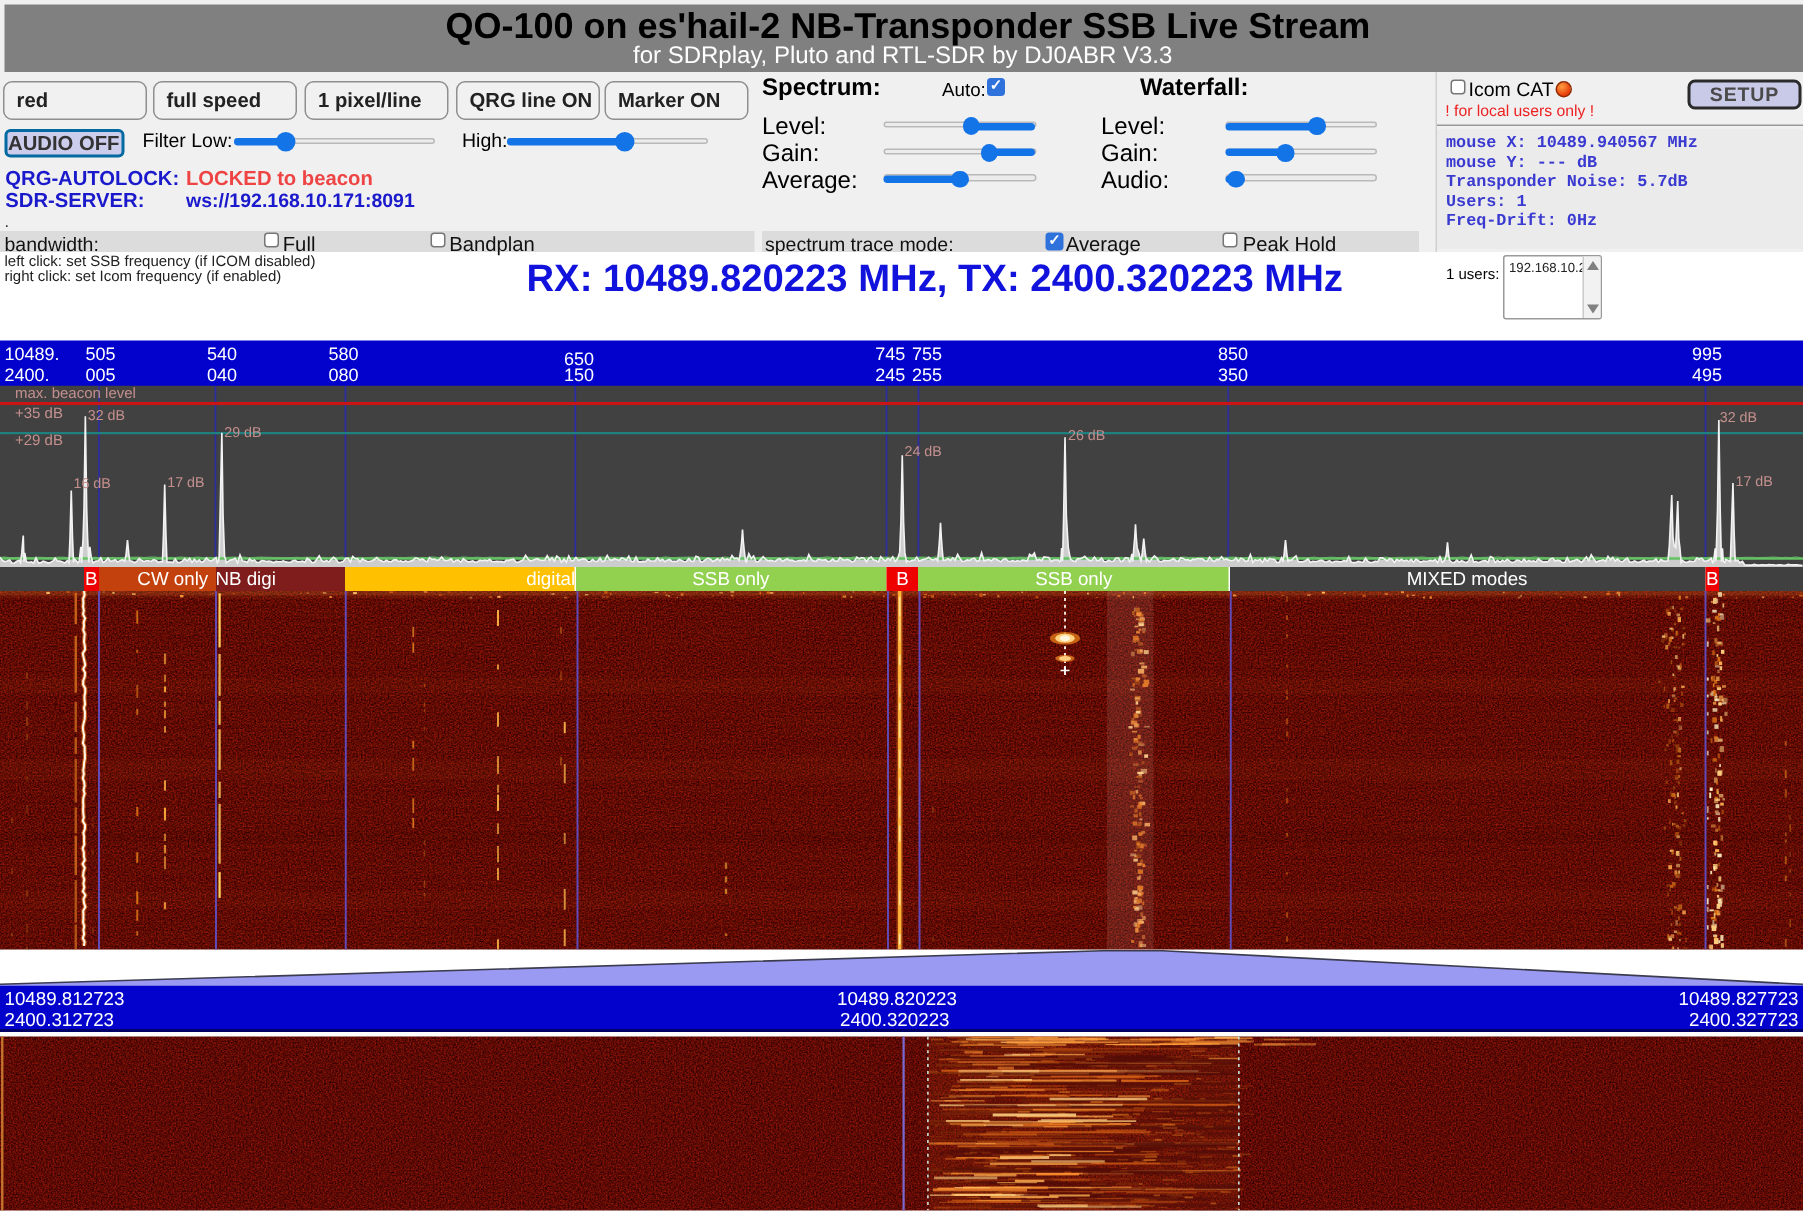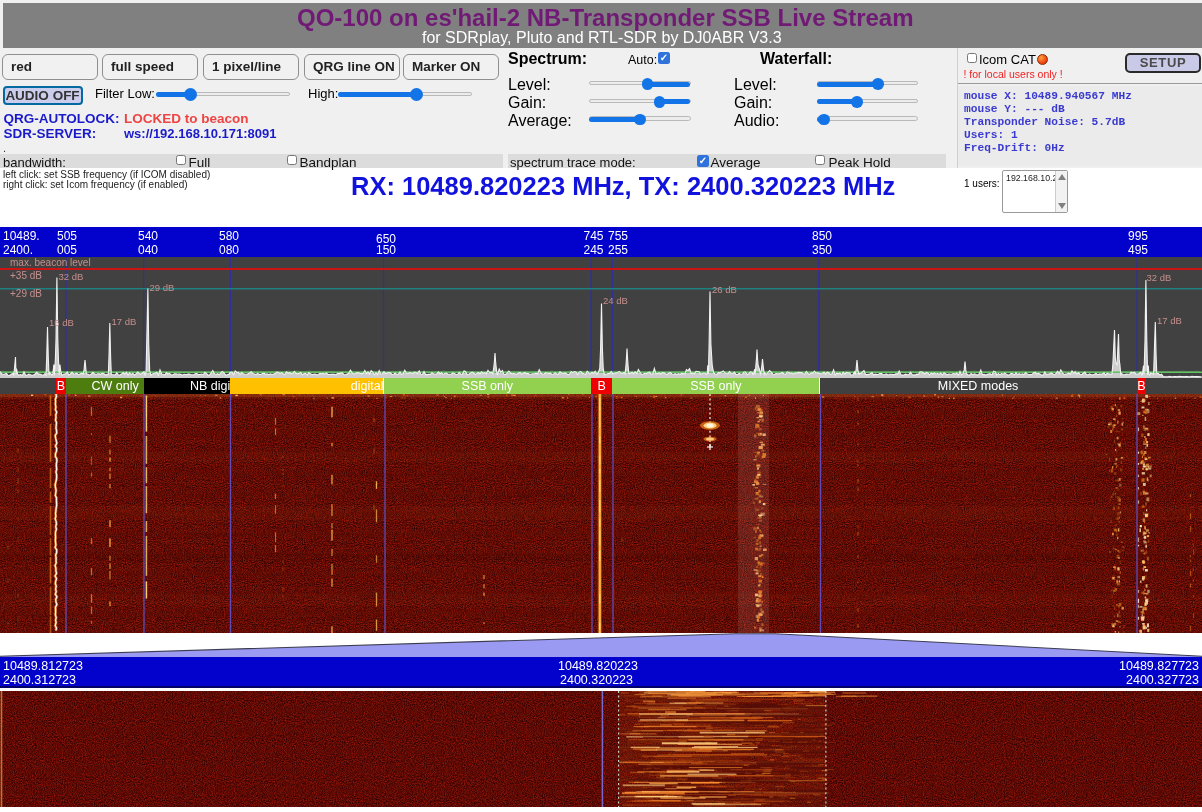--- a/index.html
+++ b/index.html
@@ -1,21 +1,21 @@
 <!DOCTYPE html>
 <html><head><meta charset="utf-8"><style>
 * {margin:0;padding:0;box-sizing:border-box}
 html,body {width:1202px;height:812px;overflow:hidden;background:#fff;
   font-family:"Liberation Sans", sans-serif;}
 .abs {position:absolute}
 </style></head>
 <body>
 <div class="abs" style="left:0;top:0;width:1202px;height:167.5px;background:#f0f0f0"></div>
 <div class="abs" style="left:3px;top:3px;width:1199px;height:45px;background:#808080"></div>
-<div class="abs" style="left:297px;top:3.5px;font-size:24px;font-weight:bold;color:#701a75;white-space:nowrap">QO-100 on es'hail-2 NB-Transponder SSB Live Stream</div>
+<div class="abs" style="left:297px;top:3.5px;font-size:24px;font-weight:bold;color:#000000;white-space:nowrap">QO-100 on es'hail-2 NB-Transponder SSB Live Stream</div>
 <div class="abs" style="left:422px;top:28.5px;font-size:16px;color:#fff;white-space:nowrap">for SDRplay, Pluto and RTL-SDR by DJ0ABR V3.3</div>
 
 <div class="abs" style="left:2px;top:53.5px;width:96px;height:26px;background:#f1f1f1;border:1.5px solid #8f8f8f;border-radius:6px;font-size:13.5px;font-weight:bold;color:#222;line-height:23px;padding-left:8px;white-space:nowrap;overflow:hidden">red</div>
 <div class="abs" style="left:102px;top:53.5px;width:96px;height:26px;background:#f1f1f1;border:1.5px solid #8f8f8f;border-radius:6px;font-size:13.5px;font-weight:bold;color:#222;line-height:23px;padding-left:8px;white-space:nowrap;overflow:hidden">full speed</div>
 <div class="abs" style="left:203px;top:53.5px;width:96px;height:26px;background:#f1f1f1;border:1.5px solid #8f8f8f;border-radius:6px;font-size:13.5px;font-weight:bold;color:#222;line-height:23px;padding-left:8px;white-space:nowrap;overflow:hidden">1 pixel/line</div>
 <div class="abs" style="left:304px;top:53.5px;width:96px;height:26px;background:#f1f1f1;border:1.5px solid #8f8f8f;border-radius:6px;font-size:13.5px;font-weight:bold;color:#222;line-height:23px;padding-left:8px;white-space:nowrap;overflow:hidden">QRG line ON</div>
 <div class="abs" style="left:403px;top:53.5px;width:96px;height:26px;background:#f1f1f1;border:1.5px solid #8f8f8f;border-radius:6px;font-size:13.5px;font-weight:bold;color:#222;line-height:23px;padding-left:8px;white-space:nowrap;overflow:hidden">Marker ON</div>
 
 <div class="abs" style="left:2.5px;top:85.5px;width:80px;height:19.5px;background:#ccccec;border:2px solid #0369a1;border-radius:4px;font-size:13.5px;font-weight:bold;color:#333;text-align:center;line-height:15.5px;white-space:nowrap">AUDIO OFF</div>
 <div class="abs" style="left:95px;top:86px;font-size:13px;color:#000">Filter Low:</div>
@@ -151,22 +151,22 @@
     <text x="58.5" y="23.0" font-size="9.5" fill="#c4908e" font-family="Liberation Sans, sans-serif">32 dB</text>
     <text x="111.5" y="67.5" font-size="9.5" fill="#c4908e" font-family="Liberation Sans, sans-serif">17 dB</text>
     <text x="149.5" y="34.0" font-size="9.5" fill="#c4908e" font-family="Liberation Sans, sans-serif">29 dB</text>
     <text x="603" y="47.0" font-size="9.5" fill="#c4908e" font-family="Liberation Sans, sans-serif">24 dB</text>
     <text x="712" y="36.0" font-size="9.5" fill="#c4908e" font-family="Liberation Sans, sans-serif">26 dB</text>
     <text x="1146.5" y="24.0" font-size="9.5" fill="#c4908e" font-family="Liberation Sans, sans-serif">32 dB</text>
     <text x="1157" y="67.0" font-size="9.5" fill="#c4908e" font-family="Liberation Sans, sans-serif">17 dB</text>
 </svg>
 <div class="abs" style="left:0.0px;top:378px;width:55.5px;height:16px;background:#404040;color:#fff;font-size:12.5px;line-height:16px;text-align:center;overflow:hidden"></div>
 <div class="abs" style="left:55.5px;top:378px;width:10.7px;height:16px;background:#ee0000;color:#fff;font-size:12.5px;line-height:16px;text-align:center;overflow:hidden">B</div>
-<div class="abs" style="left:66.2px;top:378px;width:98px;height:16px;background:#4d7c0f;color:#fff;font-size:12.5px;line-height:16px;text-align:center;overflow:hidden">CW only</div>
-<div class="abs" style="left:143.6px;top:378px;width:86.6px;height:16px;background:#000000;color:#fff;font-size:12.5px;line-height:16px;text-align:right;overflow:hidden">NB digi</div>
+<div class="abs" style="left:66.2px;top:378px;width:98px;height:16px;background:#c2410c;color:#fff;font-size:12.5px;line-height:16px;text-align:center;overflow:hidden">CW only</div>
+<div class="abs" style="left:143.6px;top:378px;width:86.6px;height:16px;background:#7f1d1d;color:#fff;font-size:12.5px;line-height:16px;text-align:left;overflow:hidden">NB digi</div>
 <div class="abs" style="left:230.2px;top:378px;width:153.3px;height:16px;background:#ffc000;color:#fff;font-size:12.5px;line-height:16px;text-align:right;overflow:hidden">digital</div>
 <div class="abs" style="left:383.5px;top:378px;width:207.6px;height:16px;background:#92d050;color:#fff;font-size:12.5px;line-height:16px;text-align:center;overflow:hidden">SSB only</div>
 <div class="abs" style="left:591.1px;top:378px;width:21.1px;height:16px;background:#ee0000;color:#fff;font-size:12.5px;line-height:16px;text-align:center;overflow:hidden">B</div>
 <div class="abs" style="left:612.2px;top:378px;width:207.3px;height:16px;background:#92d050;color:#fff;font-size:12.5px;line-height:16px;text-align:center;overflow:hidden">SSB only</div>
 <div class="abs" style="left:819.5px;top:378px;width:317.1px;height:16px;background:#404040;color:#fff;font-size:12.5px;line-height:16px;text-align:center;overflow:hidden">MIXED modes</div>
 <div class="abs" style="left:1136.6px;top:378px;width:9.8px;height:16px;background:#ee0000;color:#fff;font-size:12.5px;line-height:16px;text-align:center;overflow:hidden">B</div>
 <div class="abs" style="left:1146.4px;top:378px;width:55.6px;height:16px;background:#404040;color:#fff;font-size:12.5px;line-height:16px;text-align:center;overflow:hidden"></div>
 <svg class="abs" style="left:0;top:394px" width="1202" height="239" viewBox="0 0 1202 239">
 <defs>
 <filter id="wfrows" x="0" y="0" width="100%" height="100%" color-interpolation-filters="sRGB">

